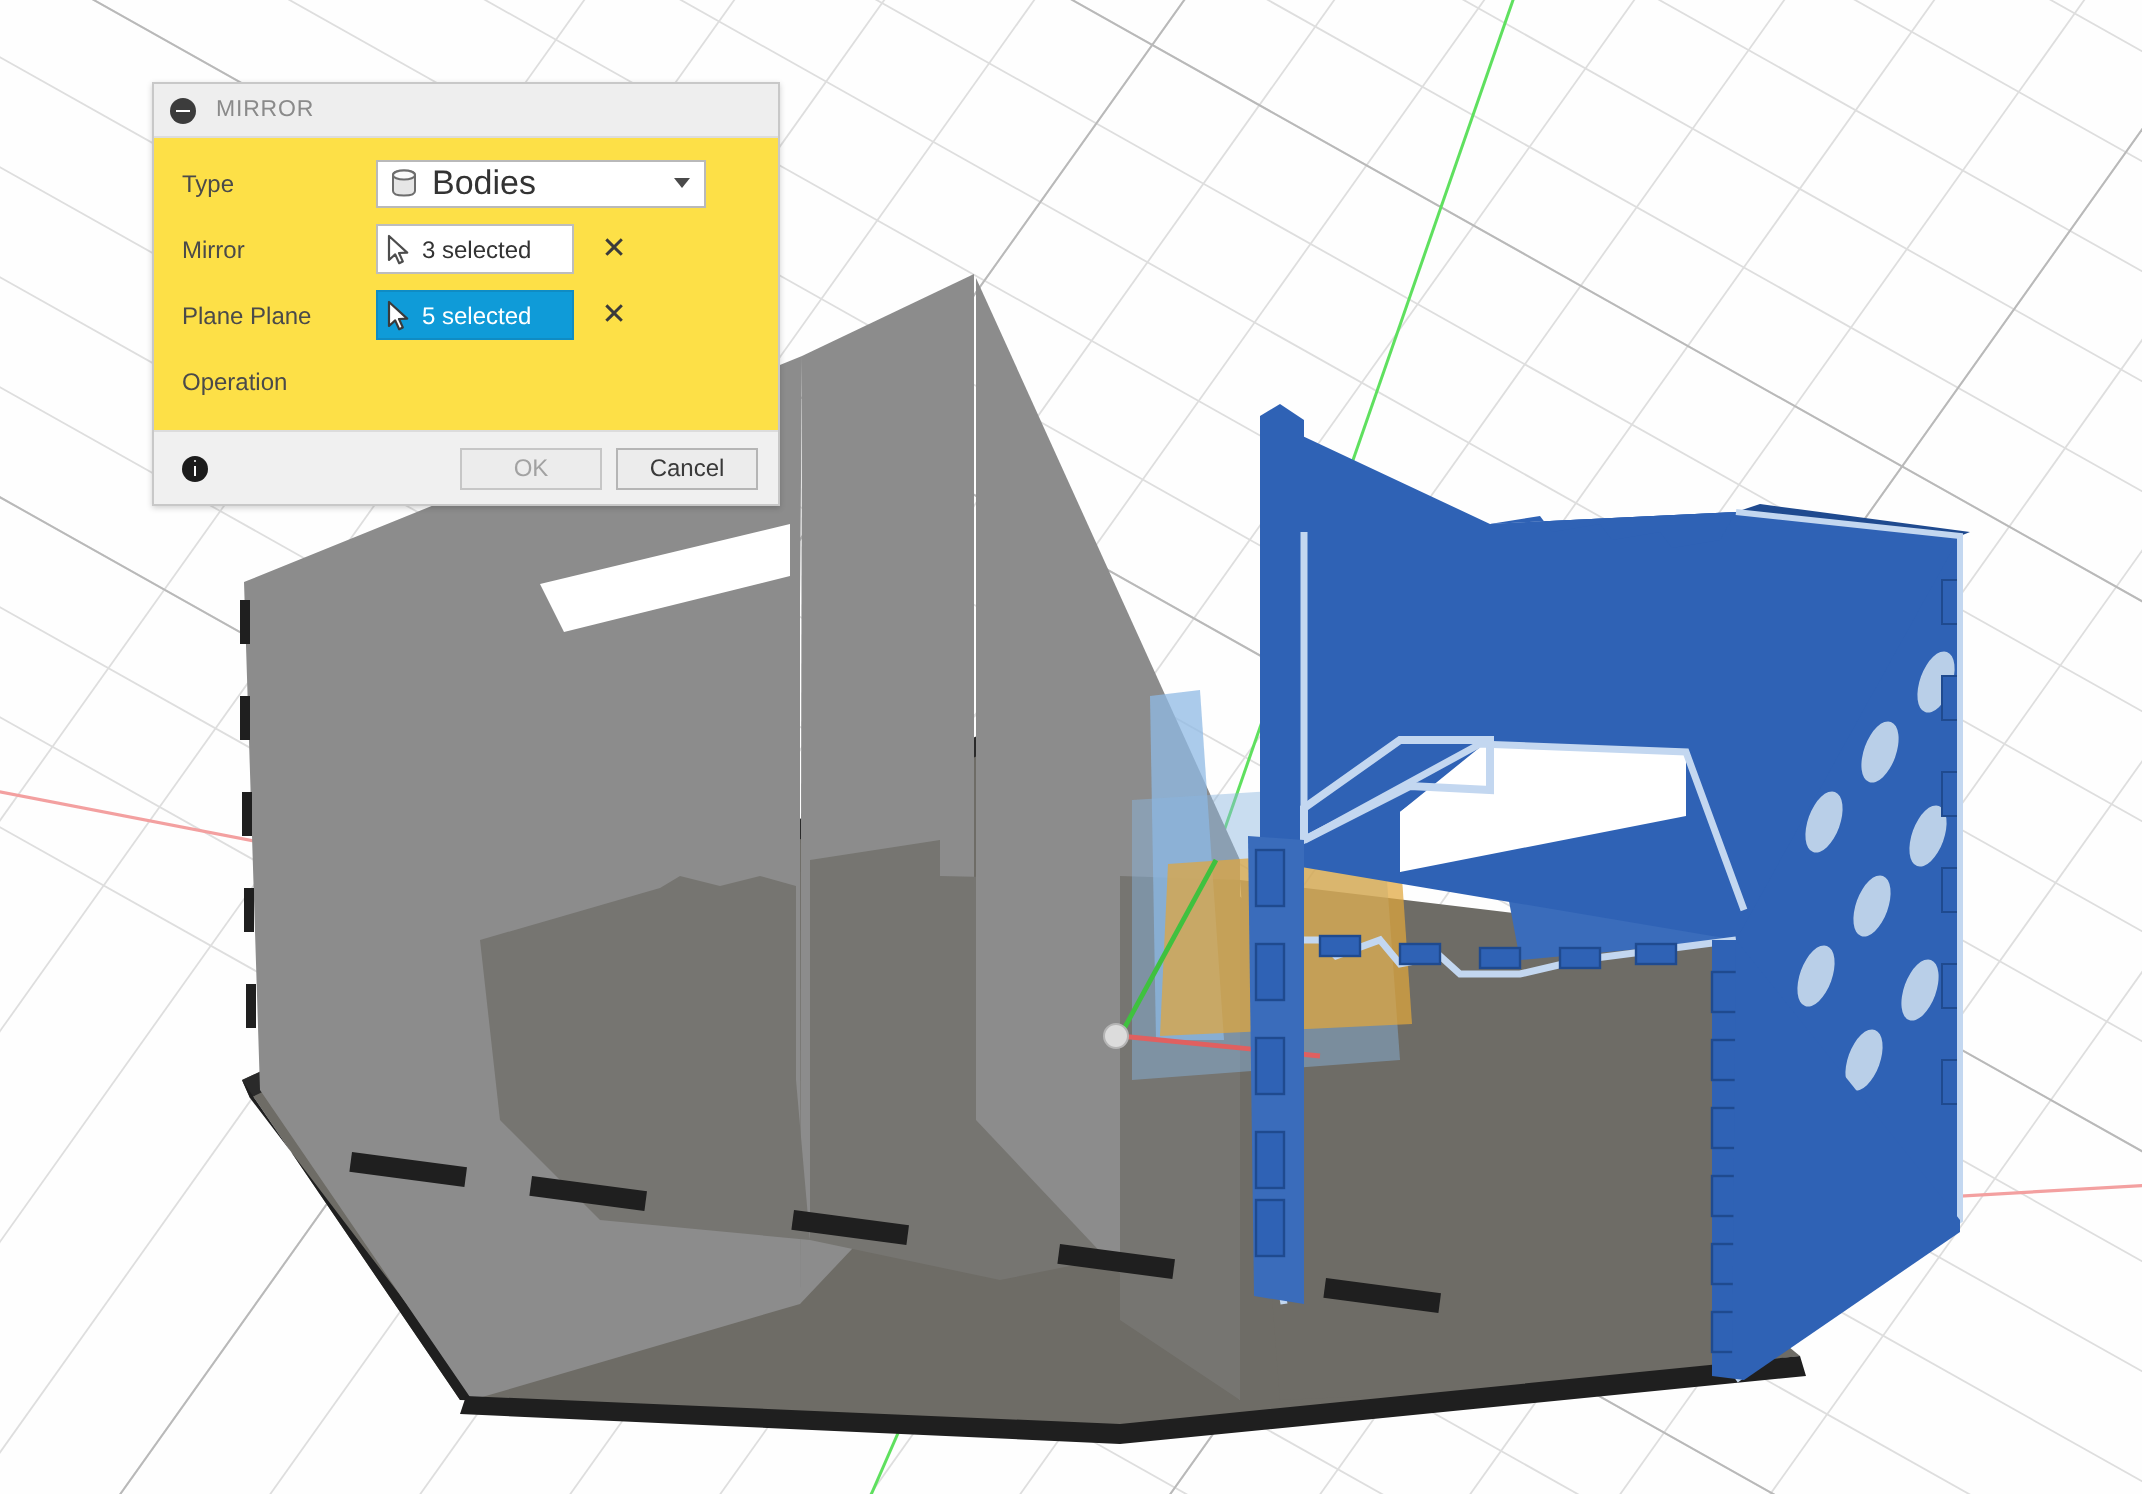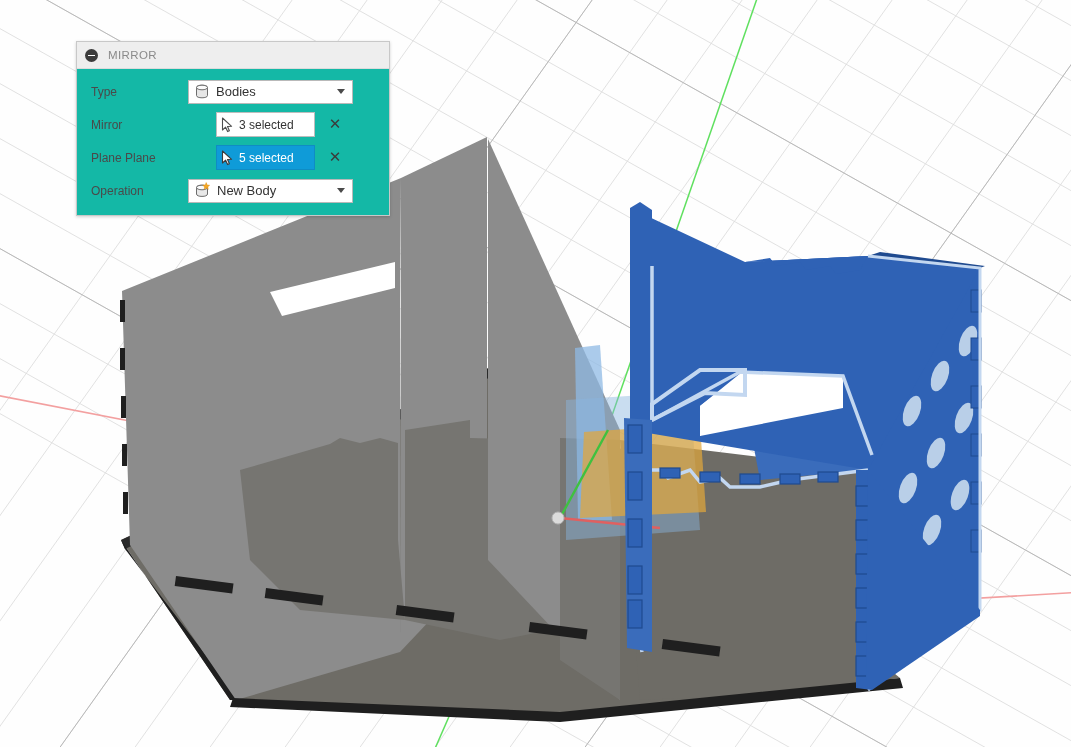--- a/index.html
+++ b/index.html
@@ -70,21 +70,21 @@
     background: #ffffff;
   }
   .dlg-title {
     font-size: 11.5px;
     color: #8a8a8a;
     letter-spacing: 0.4px;
   }
 
   .dlg-body {
     padding: 8px 10px 6px 14px;
-    background: #14b8a6;
+    background: #fde047;
   }
   .row {
     display: flex;
     align-items: center;
     height: 29px;
     margin-bottom: 4px;
   }
   .row-label {
     width: 97px;
     flex: 0 0 auto;
@@ -99,21 +99,21 @@
     background: #ffffff;
     border: 1px solid #b9b9b9;
     display: flex;
     align-items: center;
     padding: 0 4px 0 5px;
     box-sizing: border-box;
     position: relative;
     cursor: default;
   }
   .combo-text {
-    font-size: 13px;
+    font-size: 17px;
     color: #333;
     margin-left: 6px;
     flex: 1 1 auto;
     white-space: nowrap;
   }
   .combo-arrow {
     width: 0; height: 0;
     border-left: 4px solid transparent;
     border-right: 4px solid transparent;
     border-top: 5px solid #4a4a4a;
@@ -125,21 +125,20 @@
   .sel-btn {
     width: 99px;
     height: 25px;
     background: #ffffff;
     border: 1px solid #bdbdbd;
     display: flex;
     align-items: center;
     padding: 0 4px 0 4px;
     box-sizing: border-box;
     cursor: default;
-    margin-left: 28px;
   }
   .sel-btn.active {
     background: #0f9bd8;
     border-color: #0f8cc4;
   }
   .sel-btn-text {
     font-size: 12px;
     color: #333;
     margin-left: 5px;
     white-space: nowrap;
@@ -447,27 +446,24 @@
         <svg width="13" height="16" viewBox="0 0 13 16">
           <path d="M1.5 1 L1.5 13 L4.6 10.2 L6.6 14.6 L8.4 13.7 L6.5 9.5 L10.6 9.3 Z" fill="#ffffff" stroke="#3a3a3a" stroke-width="1.1" stroke-linejoin="round"></path>
         </svg>
         <span class="sel-btn-text">5 selected</span>
       </div>
       <div class="clear-x">✕</div>
     </div>
 
     <div class="row">
       <div class="row-label">Operation</div>
-      <div class="combo">
-        <svg width="17" height="17" viewBox="0 0 17 17">
-          <path d="M2.5 5.5 C2.5 4 5 3.2 8 3.2 C11 3.2 13.5 4 13.5 5.5 L13.5 12 C13.5 13.6 11 14.4 8 14.4 C5 14.4 2.5 13.6 2.5 12 Z" fill="#e8e8e8" stroke="#6d6d6d" stroke-width="1"></path>
-          <ellipse cx="8" cy="5.5" rx="5.5" ry="2.3" fill="#fafafa" stroke="#6d6d6d" stroke-width="1"></ellipse>
-          <path d="M12.2 0.6 L13.1 3.0 L15.6 3.3 L13.7 4.9 L14.3 7.3 L12.2 6.0 L10.1 7.3 L10.7 4.9 L8.8 3.3 L11.3 3.0 Z" fill="#f5a623" stroke="#e09010" stroke-width="0.5"></path>
-        </svg>
-        <span class="combo-text">New Body</span>
-        <span class="combo-arrow"></span>
-      </div>
     </div>
 
   </div>
 
+  <div class="dlg-footer">
+    <div class="info-icon"></div>
+    <div class="footer-spacer"></div>
+    <div class="btn disabled">OK</div>
+    <div class="btn">Cancel</div>
+  </div>
 
 </div>
 
 </body></html>

